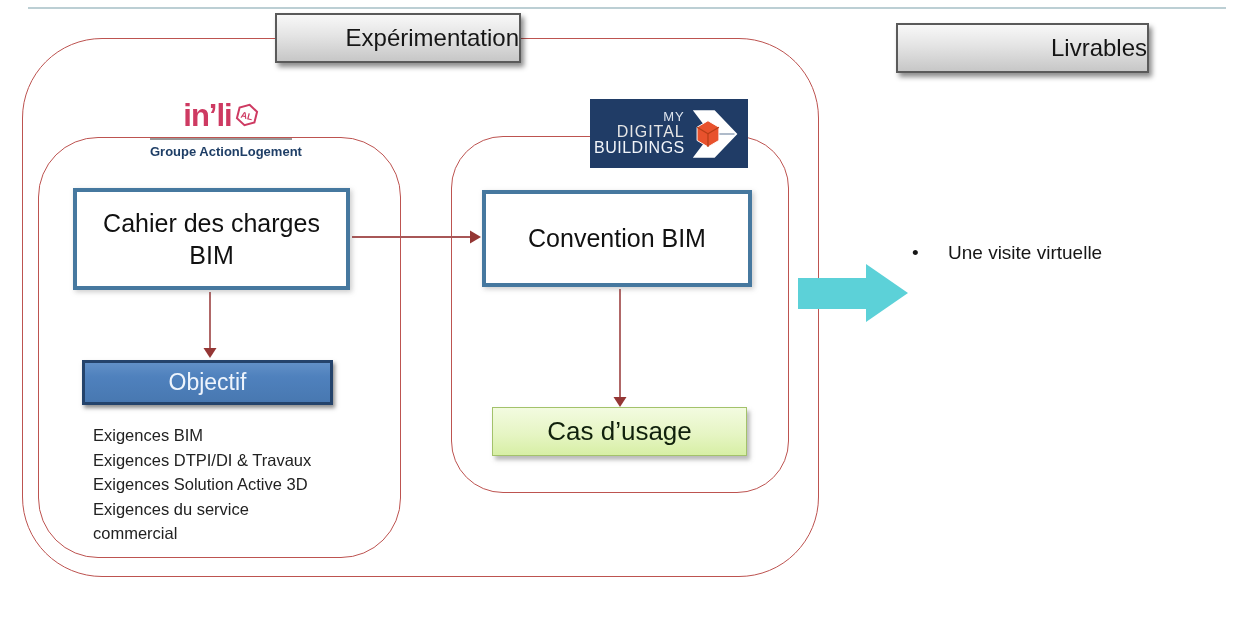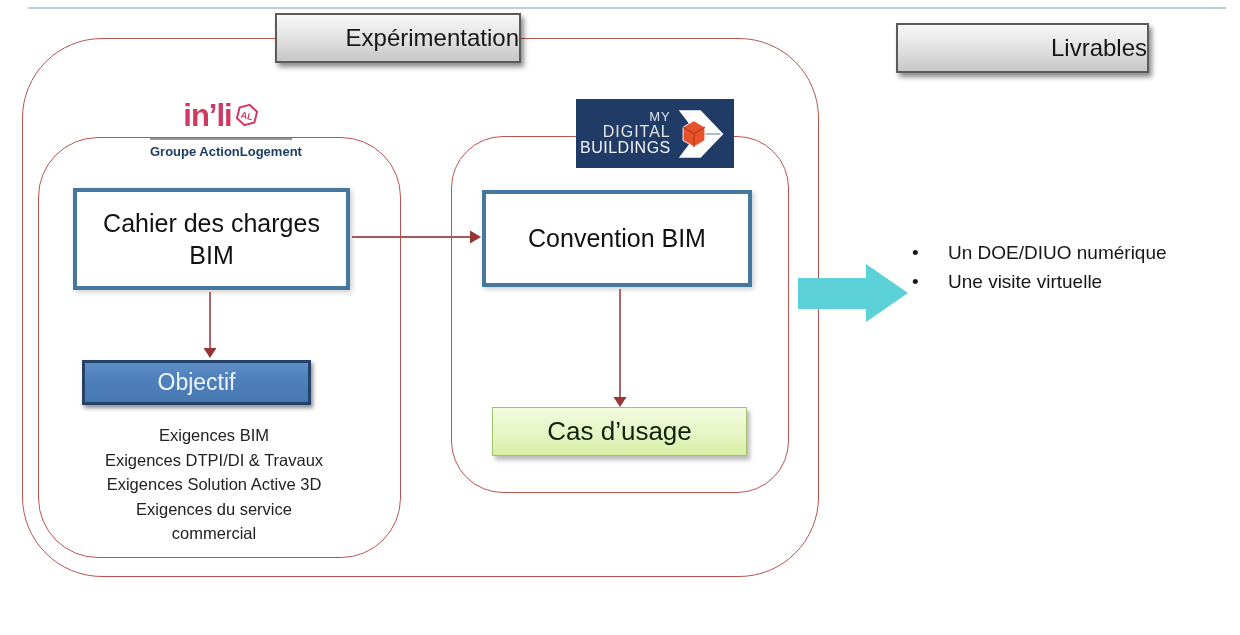--- a/index.html
+++ b/index.html
@@ -36,50 +36,50 @@
 
   
   .inli { left:150px; top:95px; width:142px; text-align:center; }
   .inli-row { display:flex; align-items:center; justify-content:center; height:42px; }
   .inli-name { font-size:31px; font-weight:bold; color:#ce3a62; line-height:40px; letter-spacing:-1px; }
   .inli-badge { width:24px; height:24px; margin:-2px 0 0 3px; }
   .inli-rule { height:2px; background:#989898; margin:1px 0 4px 0; }
   .inli-sub { font-size:13px; font-weight:bold; color:#1e3e66; white-space:nowrap; }
 
   
-  .mdb { left:576px; top:99px; width:158px; height:69px; background:#203c66;
+  .mdb { left:590px; top:99px; width:158px; height:69px; background:#203c66;
          display:flex; align-items:center; justify-content:flex-end; padding:6px 8px 6px 4px; }
   .mdb-text { text-align:right; line-height:1.05; margin-right:4px; }
   .mdb-my { font-size:13px; color:#dde4ee; letter-spacing:1px; }
   .mdb-digital { font-size:16px; color:#e5e5e5; letter-spacing:1px; }
   .mdb-buildings { font-size:16px; color:#f2f5fa; letter-spacing:0.5px; }
   .mdb-arrow { width:52px; height:56px; }
 
   
   .blue-box {
     background:#fff; border:4px solid #46789f;
     display:flex; align-items:center; justify-content:center; text-align:center;
     font-size:25px; color:#111; line-height:1.3;
     box-shadow: 2px 2px 5px rgba(110,110,110,0.35);
   }
   .cahier-box { left:73px; top:188px; width:277px; height:102px; padding:0 14px; }
   .convention-box { left:482px; top:190px; width:270px; height:97px; }
 
   
   .objectif-box {
-    left:82px; top:360px; width:229px; height:45px;
+    left:82px; top:360px; width:251px; height:45px;
     background: linear-gradient(180deg,#6190c7 0%,#4f81bd 35%,#4878b1 100%);
     border:3px solid #24436b;
     box-shadow: 2px 3px 4px rgba(50,50,50,0.55);
     display:flex; align-items:center; justify-content:center;
     font-size:23px; color:#eef4fc;
   }
 
   
-  .exigences { left:93px; top:423px; width:242px; font-size:16.5px; line-height:24.5px; color:#222;text-align:center; }
+  .exigences { left:93px; top:423px; width:242px; font-size:16.5px; line-height:24.5px; color:#222; }
 
   
   .cas-box {
     left:492px; top:407px; width:255px; height:49px;
     background: linear-gradient(180deg,#f3fbe0 0%,#e6f5c4 55%,#d7efa5 100%);
     border:1.5px solid #a3c26b;
     box-shadow: 3px 4px 4px rgba(120,120,120,0.5);
     display:flex; align-items:center; justify-content:center;
     font-size:26px; color:#10200c;
   }
@@ -172,17 +172,16 @@
 
   <div class="abs cas-box">
     <span>Cas d’usage</span>
   </div>
 
   <svg class="abs cyan-arrow-svg" viewBox="0 0 112 64">
     <polygon points="0,17 68,17 68,3 110,32 68,61 68,48 0,48" fill="#5cd1d8"></polygon>
   </svg>
 
   <div class="abs deliverables">
-    <div class="li">Un DOE/DIUO numérique</div>
     <div class="li">Une visite virtuelle</div>
   </div>
 
 </div>
 
 </body></html>

